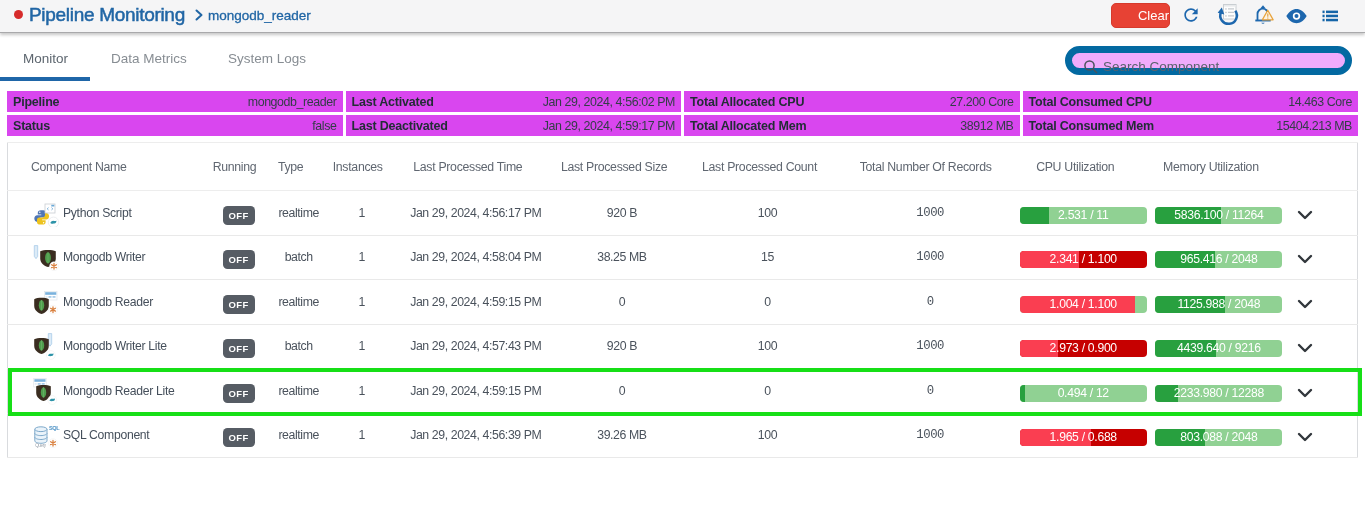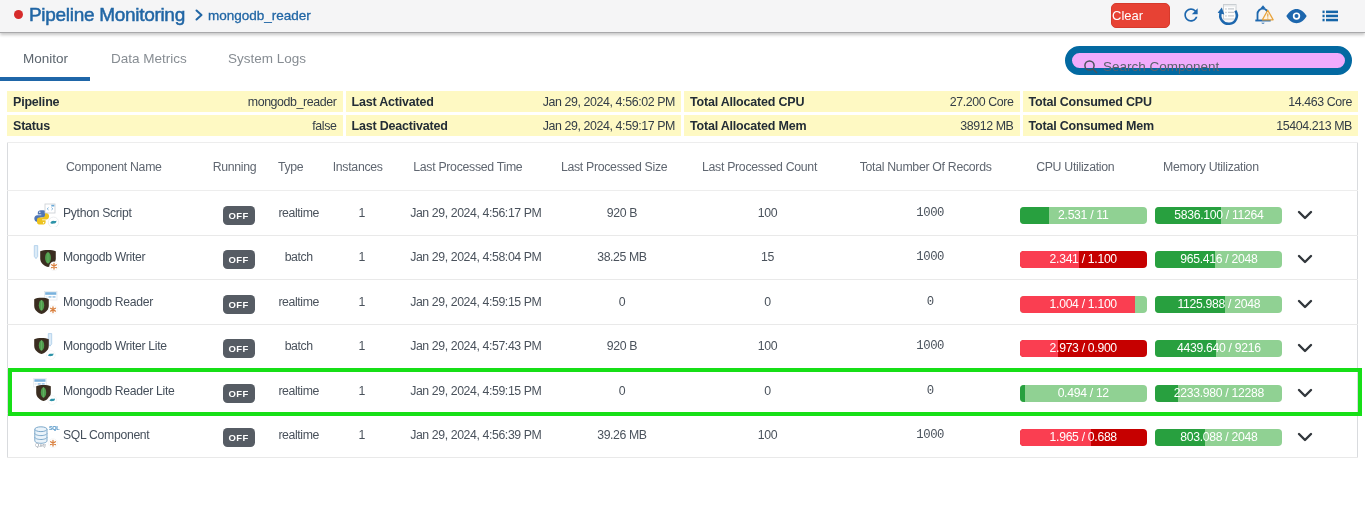--- a/index.html
+++ b/index.html
@@ -4,37 +4,37 @@
 <style>
 * { margin:0; padding:0; box-sizing:border-box; }
 html,body { width:1365px; height:506px; background:#fff; font-family:"Liberation Sans", sans-serif; overflow:hidden; }
 #page { position:relative; width:1365px; height:506px; }
 
 
 #topbar { position:absolute; left:0; top:0; width:1365px; height:33px; background:#f5f5f6; border-bottom:1px solid #a9a9ab; box-shadow:0 2px 3px rgba(0,0,0,0.22); z-index:5; }
 #topbar .dot { position:absolute; left:14px; top:10px; width:9px; height:9px; border-radius:50%; background:#d62b2b; }
 #topbar .title { position:absolute; left:29px; top:4px; font-size:19px; font-weight:normal; -webkit-text-stroke:0.5px #2166a5; color:#2166a5; letter-spacing:-0.3px; }
 #topbar .crumb { position:absolute; left:208px; top:8px; font-size:13.5px; -webkit-text-stroke:0.3px #2166a5; color:#2166a5; }
-#clearbtn { position:absolute; left:1111px; top:3px; width:59px; height:25px; background:#e74234; border:1px solid #d63a2c; border-radius:5px; color:#fff; font-size:13px; text-align:left; line-height:23px; }
+#clearbtn { position:absolute; left:1111px; top:3px; width:59px; height:25px; background:#e74234; border:1px solid #d63a2c; border-radius:5px; color:#fff; font-size:13px; text-align:right; line-height:23px; }
 
 
 #tabs { position:absolute; left:0; top:34px; width:1365px; height:54px; background:#fff; }
 .tab { position:absolute; top:17px; font-size:13.5px; color:#878d93; }
 .tab1 { left:23px; color:#5d666f; }
 .tab2 { left:111px; }
 .tab3 { left:228px; }
 #underline { position:absolute; left:0; top:43px; width:90px; height:4px; background:#1f66a8; }
 #search { position:absolute; left:1065px; top:12px; width:287px; height:29px; border:7px solid #0369a1; border-radius:15px; background:#f0abfc; }
 #search .mag { position:absolute; left:11px; top:6px; }
 #search .ph { position:absolute; left:31px; top:6px; font-size:13.5px; color:#58626d; }
 
 
 #info { position:absolute; left:7px; top:91px; width:1351px; }
 .irow { display:flex; height:21px; margin-bottom:3px; }
-.icell { width:337.75px; background:#fef9c3; display:flex; justify-content:space-between; align-items:center; padding:0 6px; margin-right:3px; }
+.icell { width:337.75px; background:#d946ef; display:flex; justify-content:space-between; align-items:center; padding:0 6px; margin-right:3px; }
 .icell:last-child { margin-right:0; }
 .icell .l { font-weight:bold; font-size:12.5px; letter-spacing:-0.2px; color:#232d36; }
 .icell .v { font-size:12.4px; letter-spacing:-0.4px; color:#333d47; }
 
 
 #tbl { position:absolute; left:7px; top:142px; width:1351px; border-collapse:collapse; table-layout:fixed; border-left:1px solid #d9dbde; border-right:1px solid #d9dbde; }
 #tbl th { white-space:nowrap; font-weight:normal; color:#606771; font-size:12.3px; letter-spacing:-0.3px; height:48px; padding-right:16px; border:1px solid #ededed; border-left:none; border-right:none; }
 #tbl td { height:44.5px; border-bottom:1px solid #e9e9e9; font-size:12.3px; letter-spacing:-0.4px; color:#4a525c; text-align:center; }
 #tbl td.name { text-align:left; padding-left:25px; }
 #tbl td.chv { text-align:left; padding-left:11px; }
@@ -172,21 +172,21 @@
       <col style="width:170px">
         <col style="width:122px">
         <col style="width:169px">
         <col style="width:163px">
       <col style="width:136px">
         <col style="width:135px">
         <col style="width:71px">
     </colgroup>
     <thead>
       <tr>
-        <th style="text-align:center; padding-left:23px;">Component Name</th>
+        <th style="text-align:left; padding-left:23px;">Component Name</th>
         <th>Running</th>
           <th>Type</th>
           <th>Instances</th>
           <th>Last Processed Time</th>
         <th>Last Processed Size</th>
           <th>Last Processed Count</th>
           <th>Total Number Of Records</th>
         <th>CPU Utilization</th>
           <th>Memory Utilization</th>
           <th></th>

